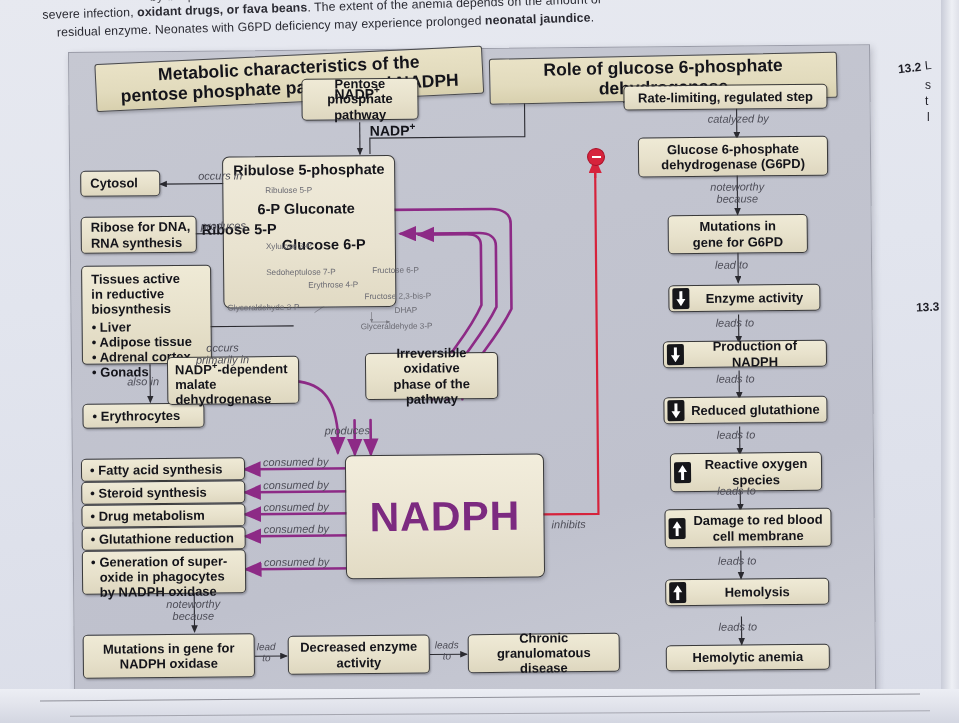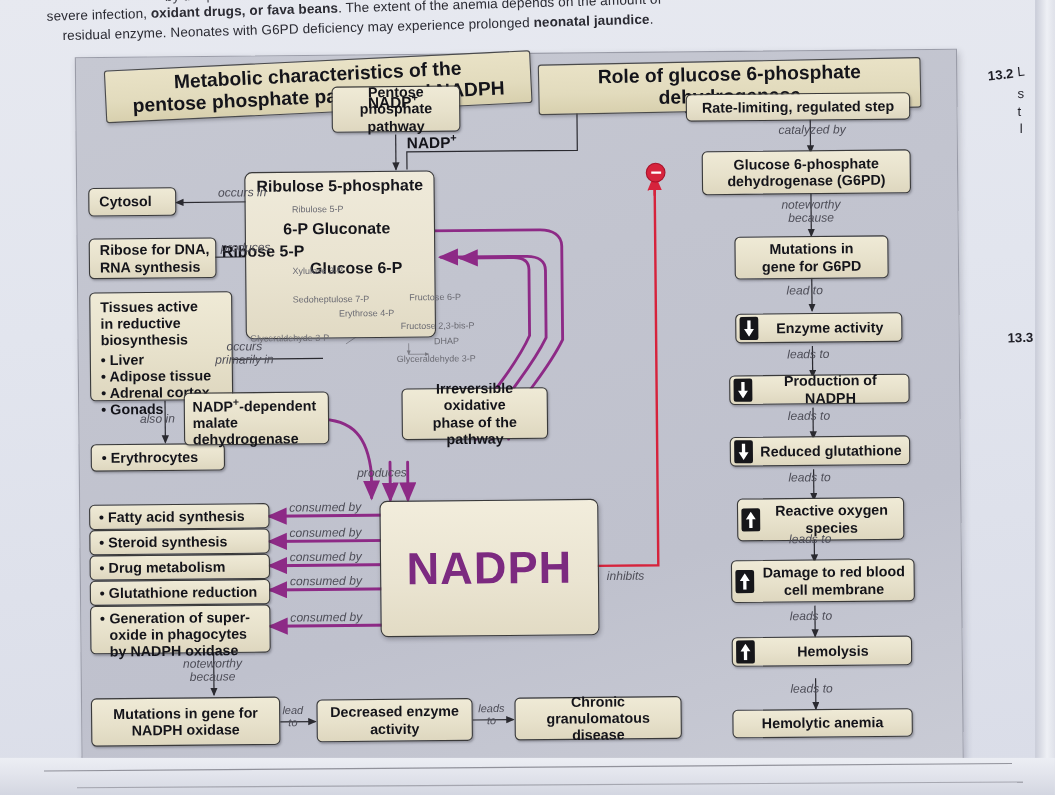--- a/index.html
+++ b/index.html
@@ -415,21 +415,21 @@
     </div>
 
     <div style="position:absolute;left:517px;top:100px;width:16px;height:16px;border-radius:50%;
                 background:#d6233c;border:1px solid #a8122a;display:flex;align-items:center;justify-content:center;">
       <span style="display:block;width:9px;height:2px;background:#fff;"></span>
     </div>
 
     <div class="lbl" style="left:128px;top:118px;">occurs in</div>
     <div class="lbl" style="left:130px;top:168px;">produces</div>
     <div class="lbl" style="left:124px;top:258px;">
-      <span style="display:block;">occurs</span>
+      <span style="display:block;margin-top:32px;">occurs</span>
       <span style="display:block;">primarily in</span>
     </div>
     <div class="lbl" style="left:55px;top:323px;">also in</div>
     <div class="lbl" style="left:252px;top:374px;">produces</div>
 
     <div class="lbl" style="left:190px;top:405px;">consumed by</div>
     <div class="lbl" style="left:190px;top:428px;">consumed by</div>
     <div class="lbl" style="left:190px;top:450px;">consumed by</div>
     <div class="lbl" style="left:190px;top:472px;">consumed by</div>
     <div class="lbl" style="left:190px;top:505px;">consumed by</div>

